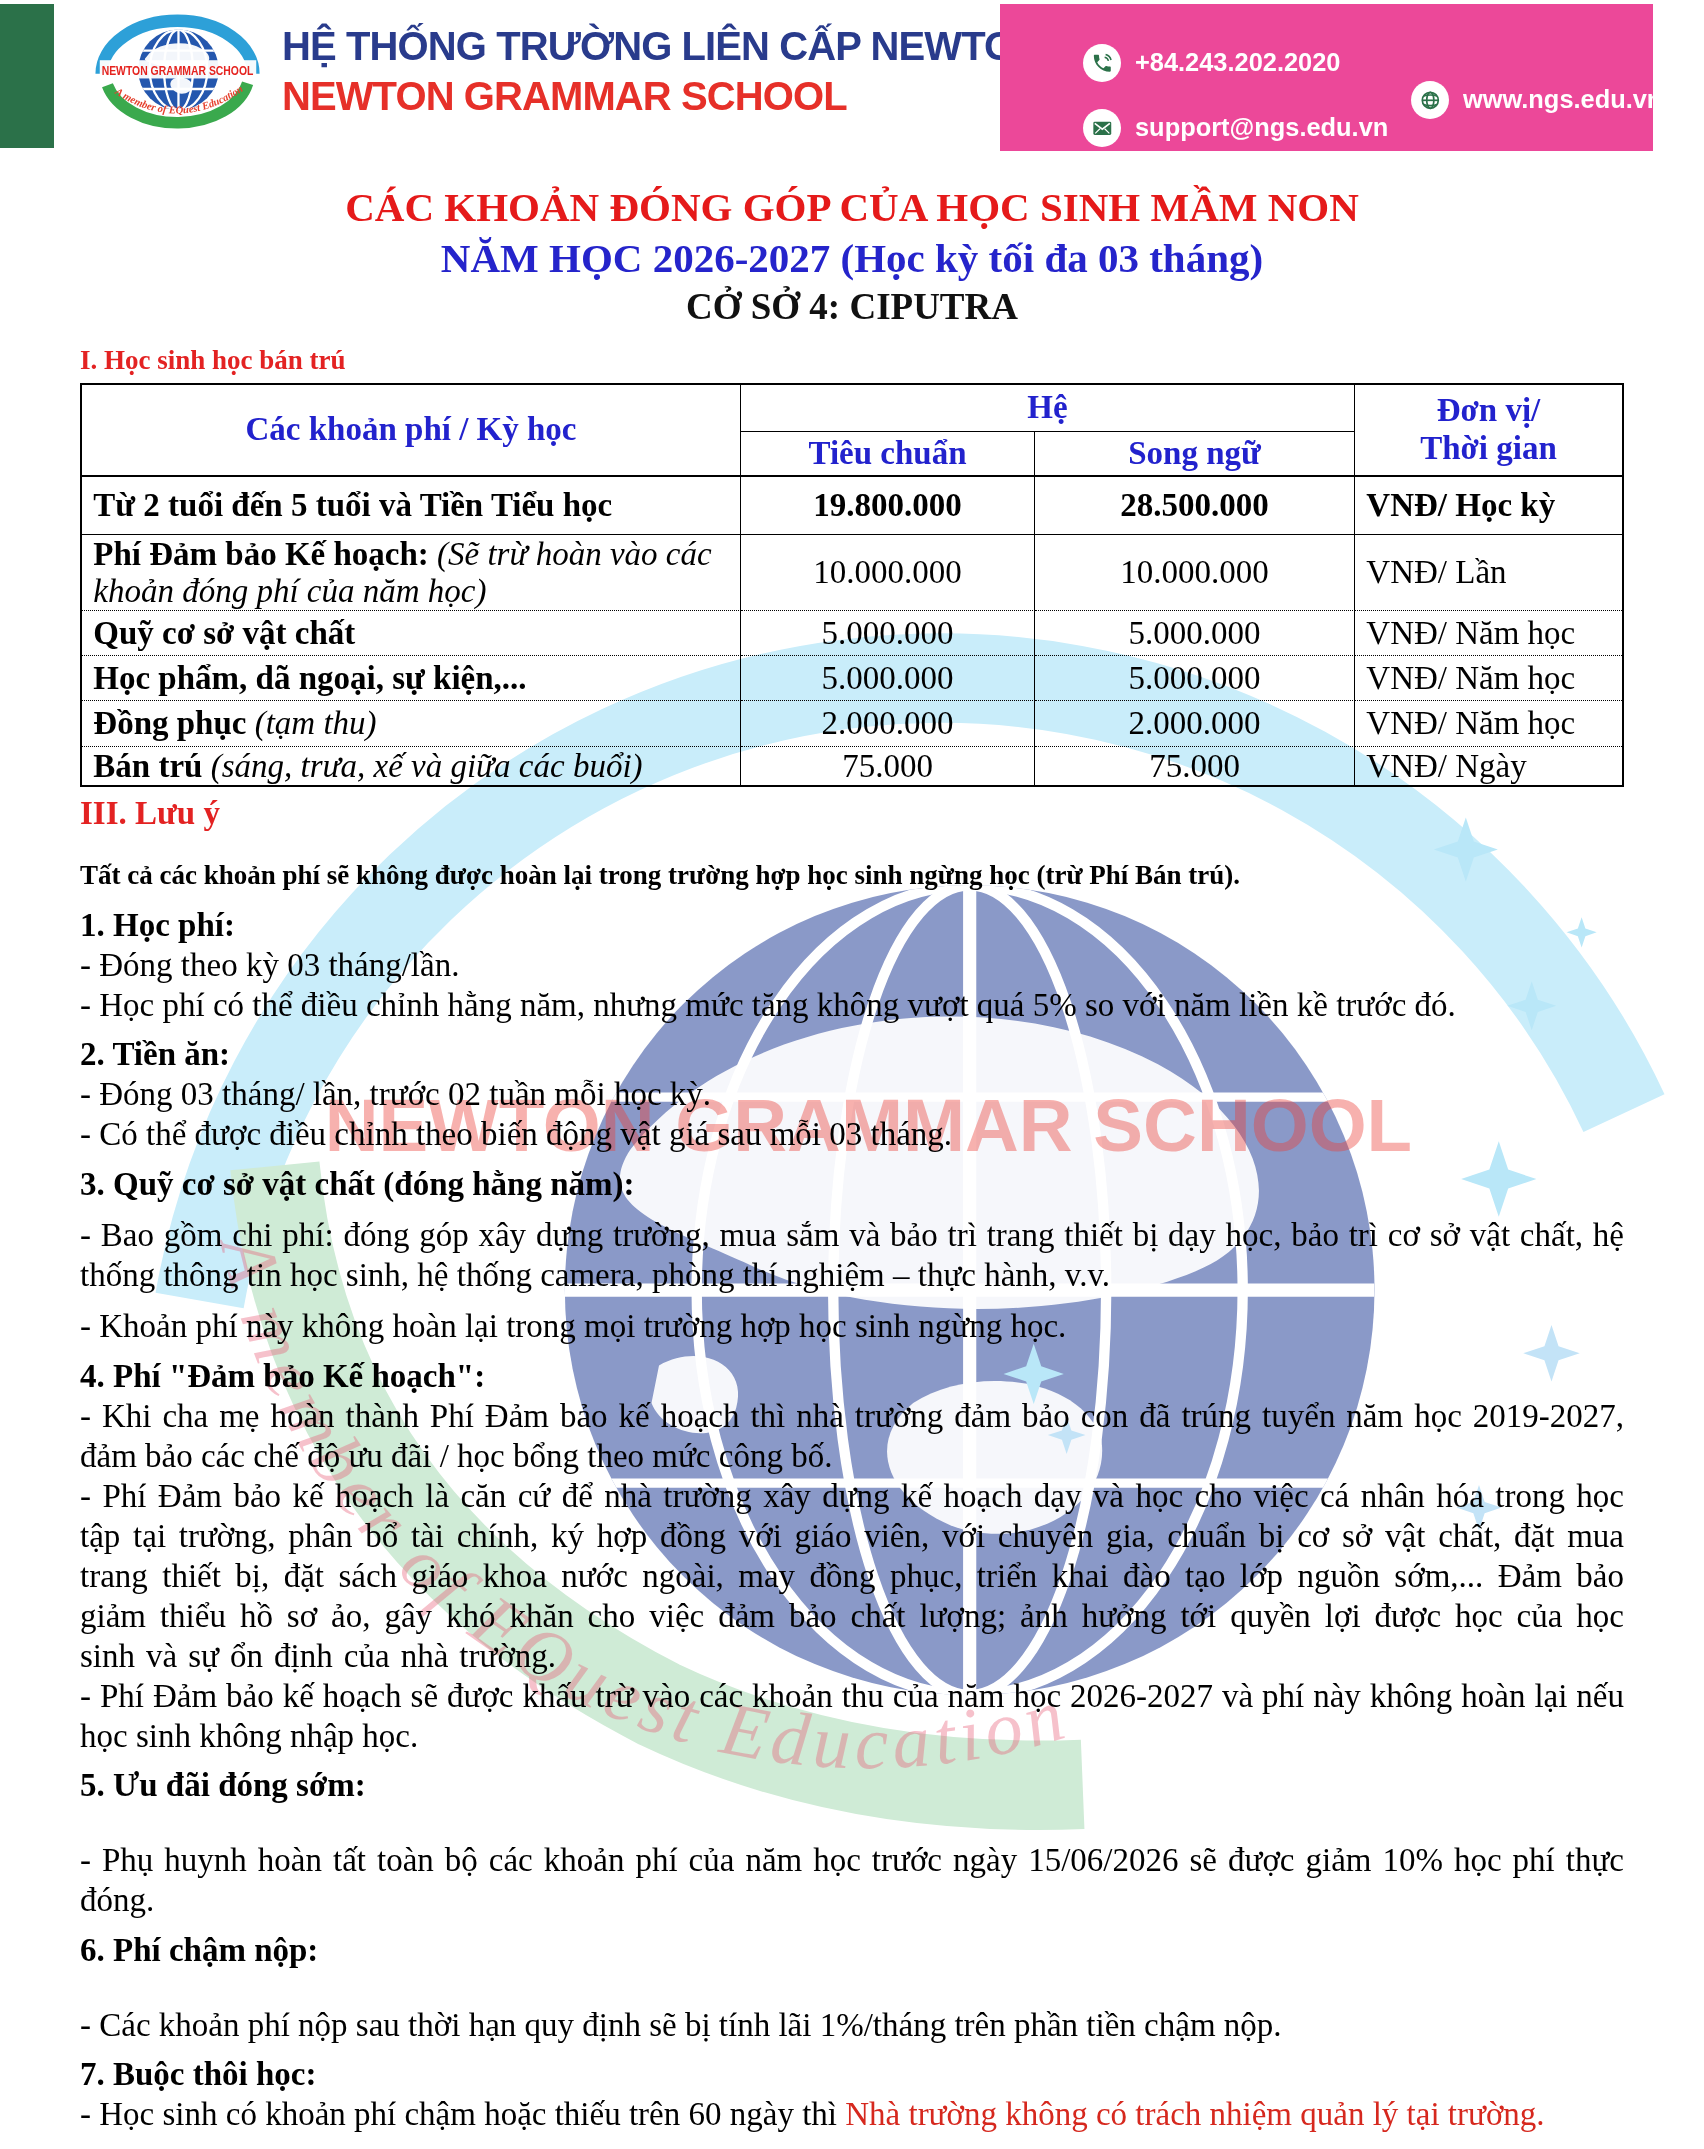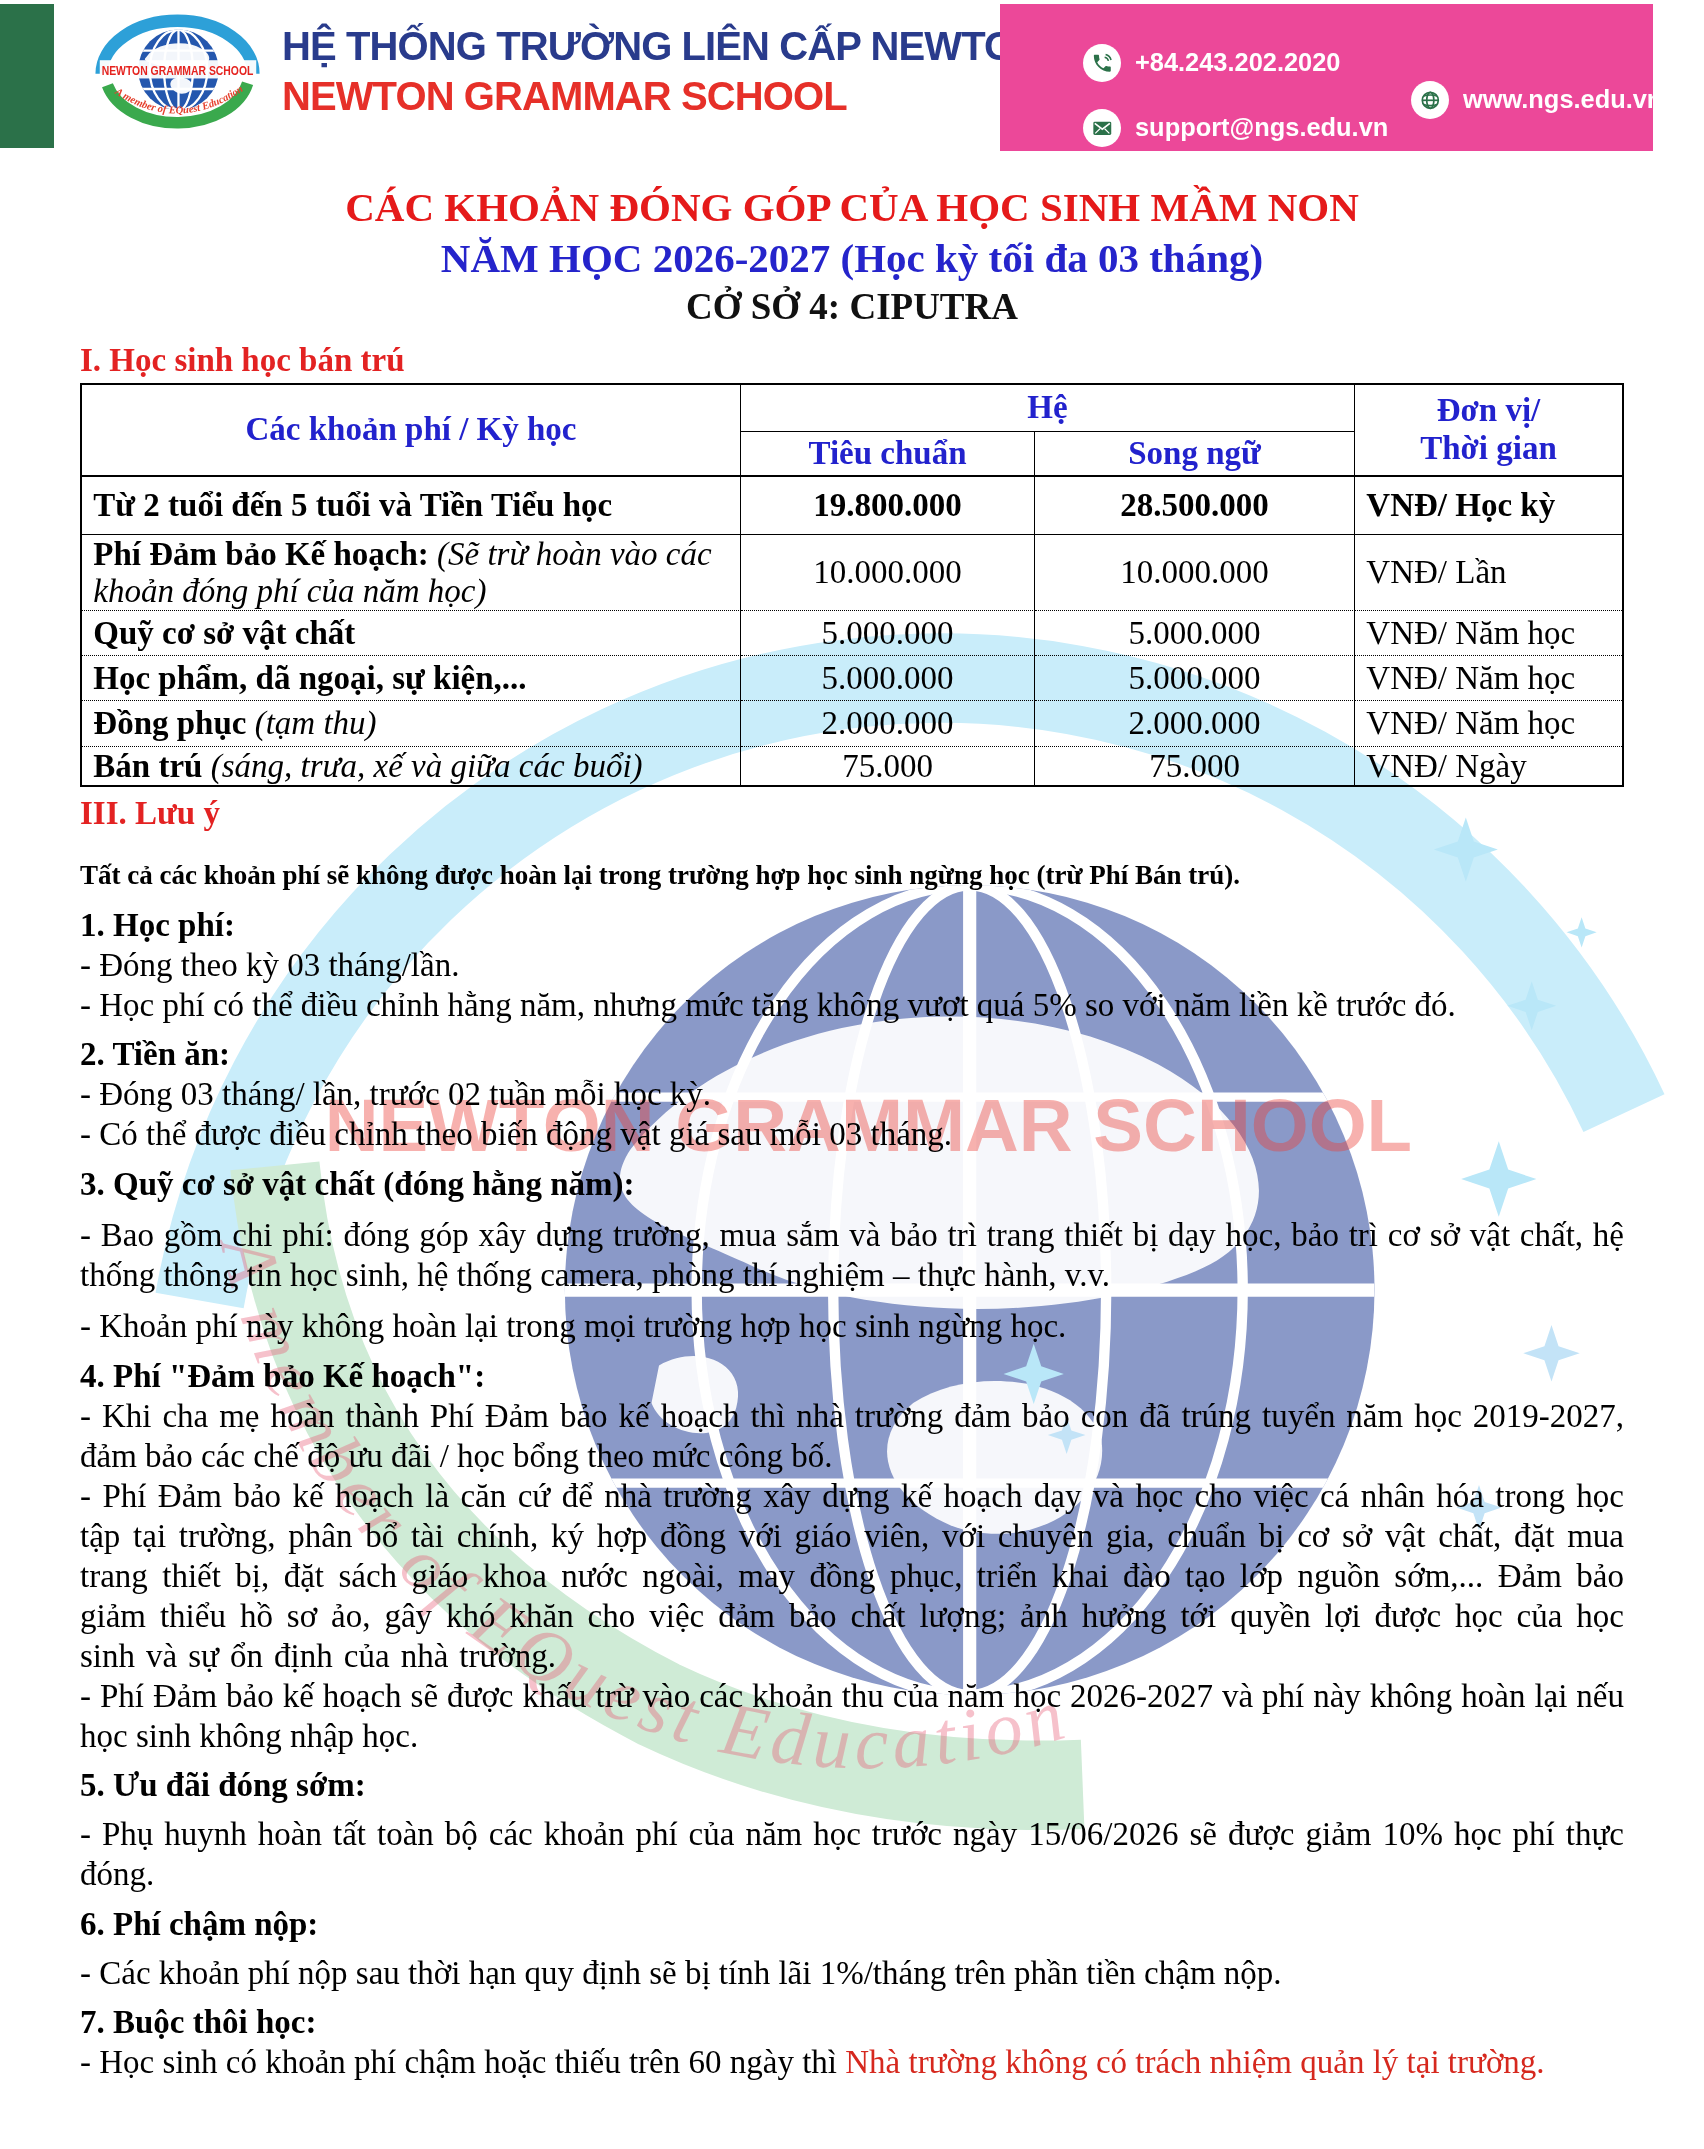--- a/index.html
+++ b/index.html
@@ -22,21 +22,21 @@
   .c-row{position:absolute;display:flex;align-items:center;gap:14px;color:#fff;
          font-family:"Liberation Sans",sans-serif;font-weight:bold;font-size:25.4px;white-space:nowrap;}
   .c-icon{width:38px;height:38px;border-radius:50%;background:#fff;flex:0 0 38px;
           display:flex;align-items:center;justify-content:center;}
   .c-icon svg{width:22.6px;height:22.6px;display:block;}
   
   .main{position:relative;padding:185px 80px 0 80px;}
   .title1{font-size:41px;line-height:45px;font-weight:bold;color:#e51a1a;text-align:center;}
   .title2{font-size:41px;line-height:45px;font-weight:bold;color:#2524cb;text-align:center;margin-top:5.6px;}
   .title3{font-size:37px;line-height:41px;font-weight:bold;color:#111;text-align:center;margin-top:5.6px;}
-  .sec-h{font-size:33px;line-height:41px;font-weight:bold;color:#e32222;margin-top:13px;}
+  .sec-h{font-size:27px;line-height:41px;font-weight:bold;color:#e32222;margin-top:13px;}
   
   table.fees{width:1544px;margin-top:1.9px;border:2.8px solid #000;border-collapse:separate;border-spacing:0;
              table-layout:fixed;}
   table.fees td{padding:0 11.3px;vertical-align:middle;overflow:hidden;}
   td.vline{border-right:1.9px solid #000;}
   td.hdr{color:#2222cd;font-weight:bold;font-size:33px;text-align:center;line-height:1.15;}
   td.hdr-fees{border-bottom:2.8px solid #000;}
   td.hdr-sys{height:46px;border-bottom:1.9px solid #000;}
   td.hdr-sub{height:43px;border-bottom:2.8px solid #000;}
   td.hdr-unit{border-bottom:2.8px solid #000;white-space:pre-line;}
@@ -49,21 +49,21 @@
   tr.bold-row td{font-weight:bold;}
   tr.sep-solid td{border-bottom:1.9px solid #000;}
   tr.sep-dot td{border-bottom:1.9px dotted #000;}
   tr.h-r0 td{height:57px;} tr.h-r1 td{height:75px;} tr.h-r2 td{height:44px;}
   tr.h-r3 td{height:44px;} tr.h-r4 td{height:45px;} tr.h-r5 td{height:38px;}
   
   .sec3-h{font-size:33px;line-height:41px;font-weight:bold;color:#e32222;margin-top:5.6px;}
   .intro{font-size:27px;line-height:41px;font-weight:bold;margin-top:21px;}
   .note-h{font-size:33px;line-height:40px;font-weight:bold;margin-top:9.4px;}
   .note-p{font-size:33px;line-height:40px;text-align:justify;}
-  .mt12{margin-top:11.3px;} .mt18{margin-top:9px;}
+  .mt12{margin-top:11.3px;} .mt18{margin-top:35px;}
   .ws{word-spacing:2.8px;}
   .red{color:#d6281e;}
 </style>
 </head>
 <body>
 
 <div class="page">
 
   <svg class="wm" width="1704" height="2150" viewBox="0 0 1810 2283">
 

